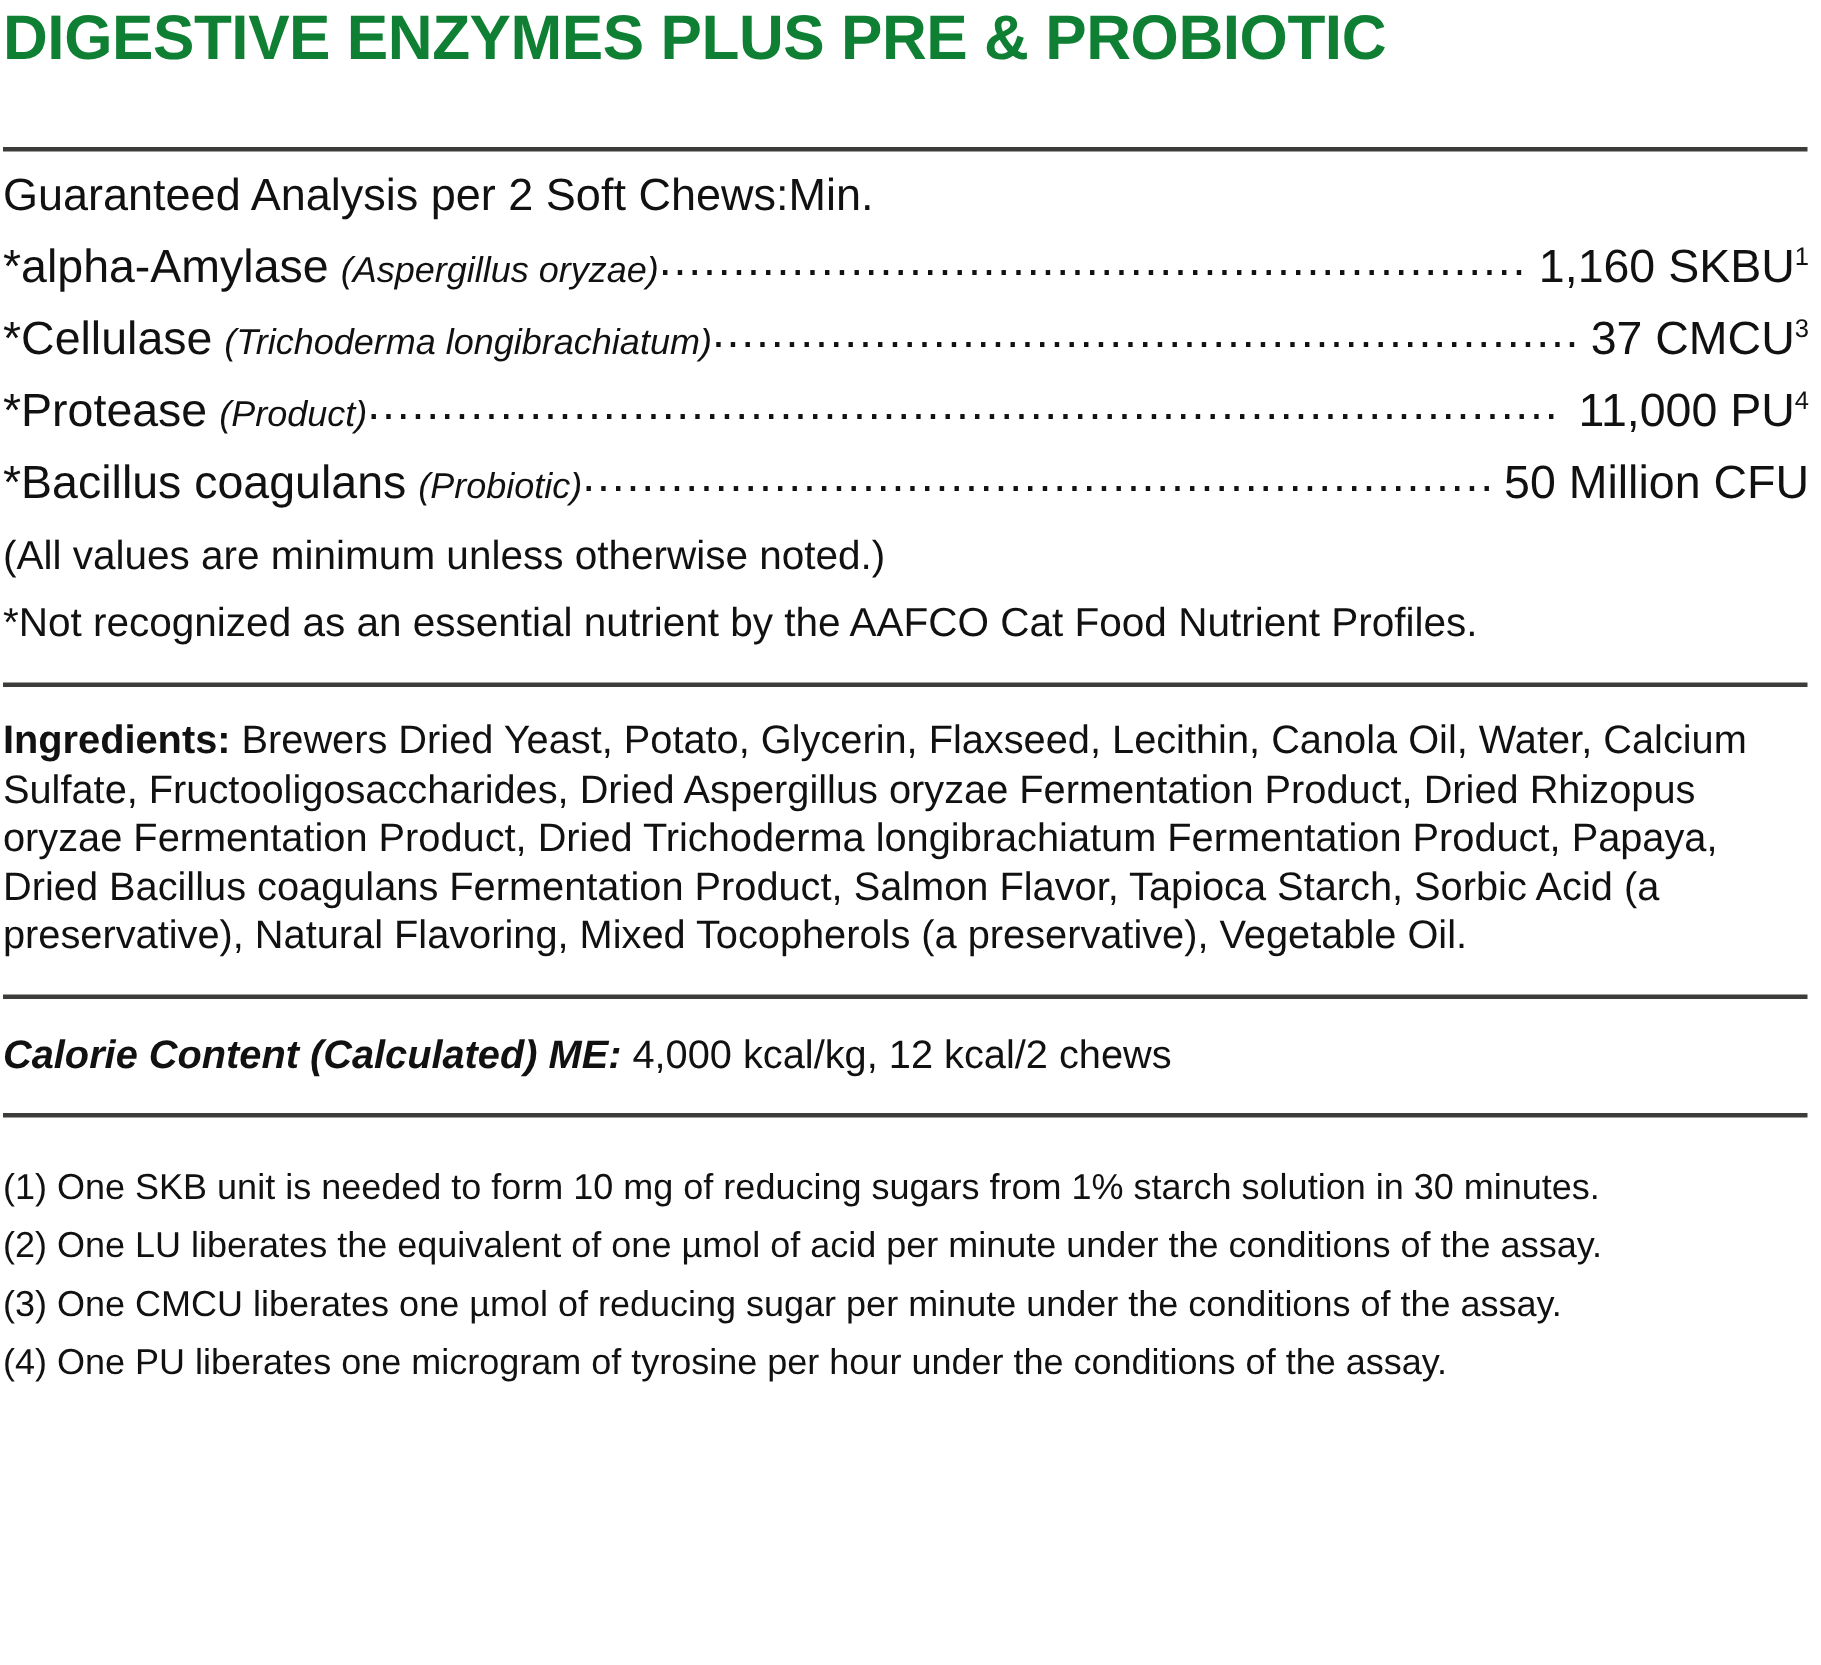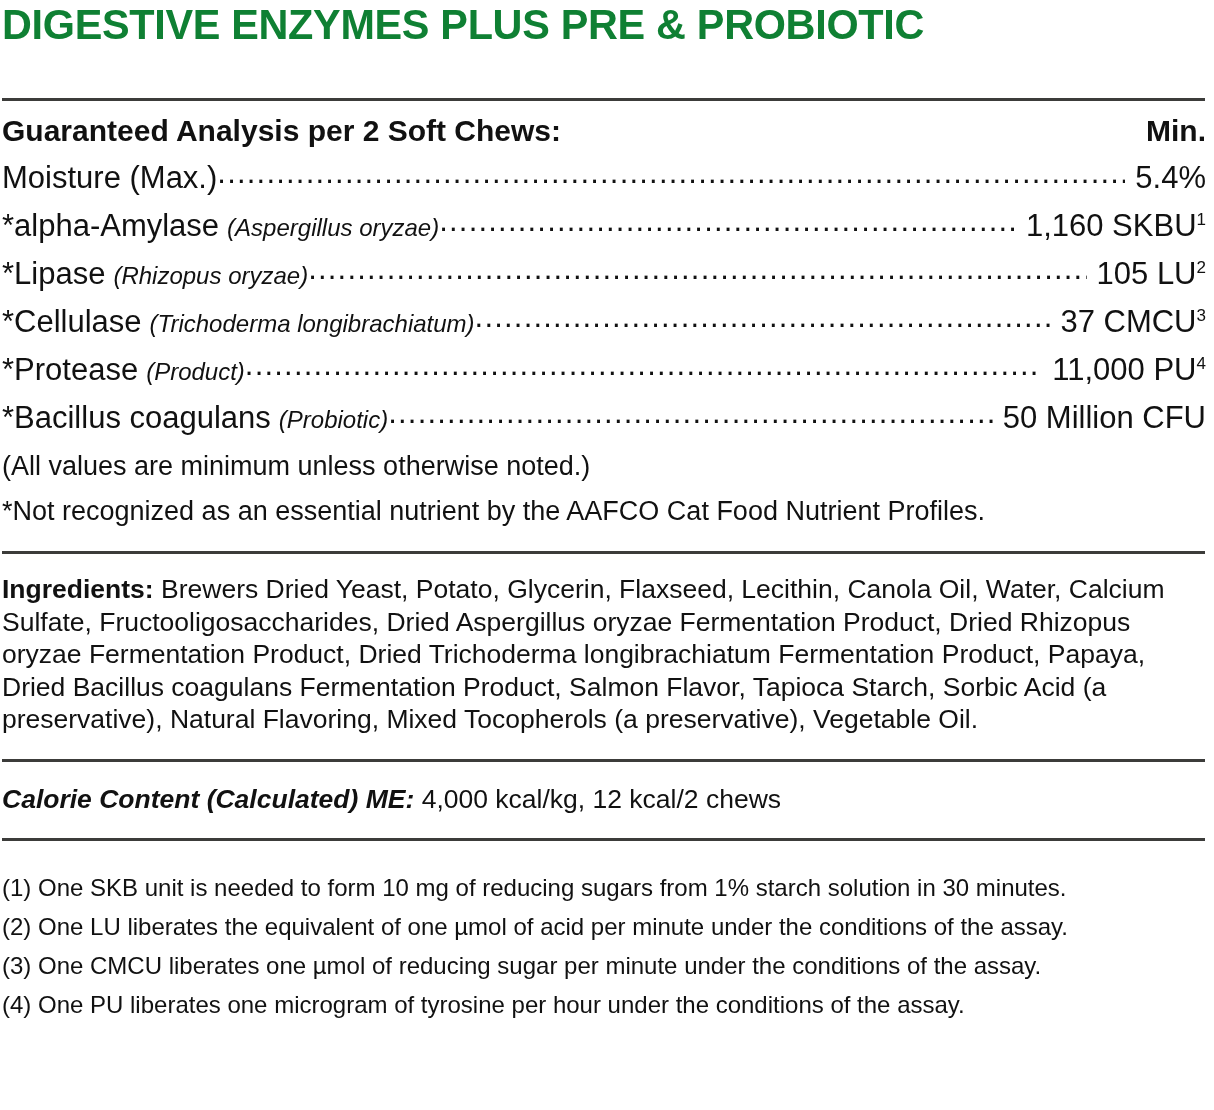--- a/index.html
+++ b/index.html
@@ -48,24 +48,24 @@
   .rule-1 { margin-top: 52px; }
   .rule-2 { margin-top: 26px; }
   .rule-3 { margin-top: 23px; }
   .rule-4 { margin-top: 26px; }
 
   
   .ga-block { padding-top: 15px; }
 
   .ga-head {
     display: flex;
-    justify-content: space-between;
+    justify-content: flex-start;
     align-items: baseline;
     font-size: 30px;
-    font-weight: 700;
+    font-weight: 400;
     line-height: 1.0;
     padding-bottom: 11px;
   }
   .ga-head .ga-head-right { padding-right: 6px; }
 
   .ga-row {
     display: flex;
     align-items: baseline;
     font-size: 31px;
     line-height: 1.0;
@@ -150,39 +150,28 @@
 
   <hr class="rule rule-1">
 
   <div class="ga-block">
 
     <div class="ga-head">
       <span class="ga-head-left">Guaranteed Analysis per 2 Soft Chews:</span>
       <span class="ga-head-right">Min.</span>
     </div>
 
-    <div class="ga-row">
-      <span class="ga-name">Moisture (Max.)</span>
-      <span class="ga-leader"></span>
-      <span class="ga-value"><span>5.4%</span></span>
-    </div>
 
     <div class="ga-row">
       <span class="ga-name">*alpha-Amylase</span>
       <span class="ga-sci">(Aspergillus oryzae)</span>
       <span class="ga-leader"></span>
       <span class="ga-value"><span>1,160 SKBU</span><sup>1</sup></span>
     </div>
 
-    <div class="ga-row">
-      <span class="ga-name">*Lipase</span>
-      <span class="ga-sci">(Rhizopus oryzae)</span>
-      <span class="ga-leader"></span>
-      <span class="ga-value"><span>105 LU</span><sup>2</sup></span>
-    </div>
 
     <div class="ga-row">
       <span class="ga-name">*Cellulase</span>
       <span class="ga-sci">(Trichoderma longibrachiatum)</span>
       <span class="ga-leader"></span>
       <span class="ga-value"><span>37 CMCU</span><sup>3</sup></span>
     </div>
 
     <div class="ga-row">
       <span class="ga-name">*Protease</span>

